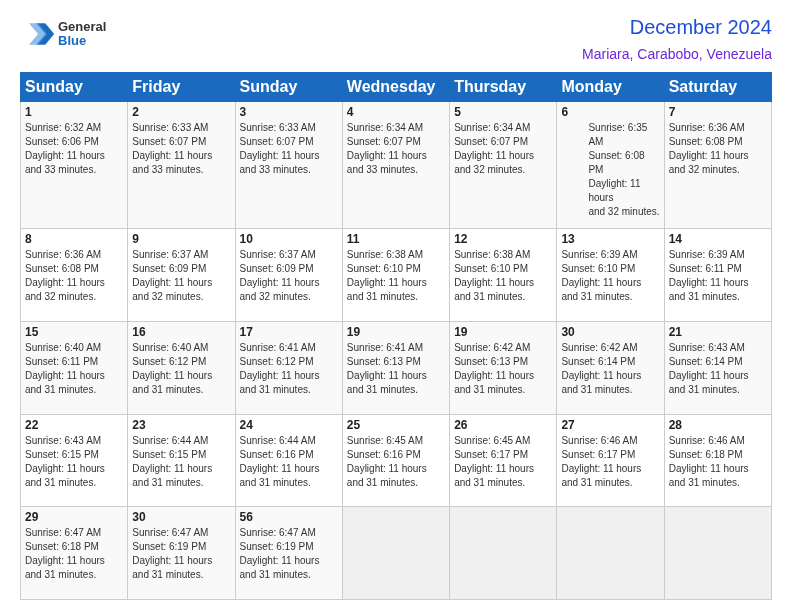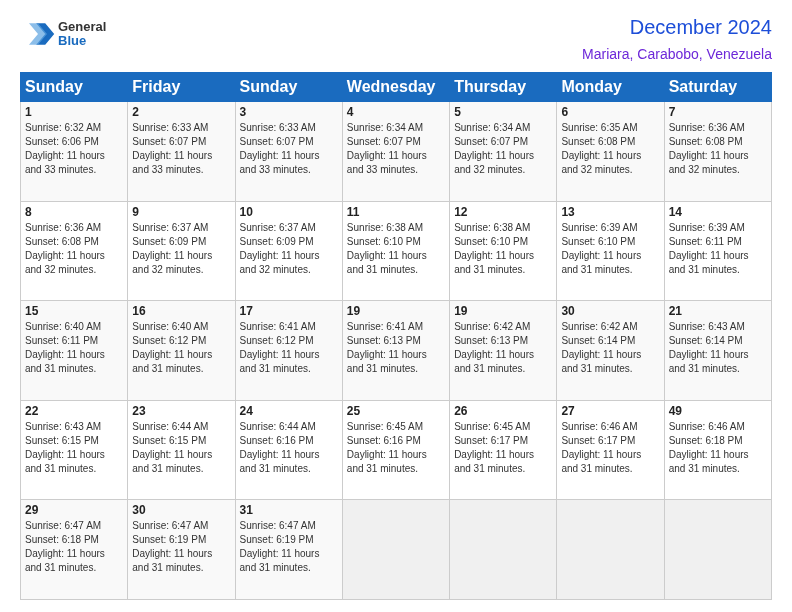--- a/index.html
+++ b/index.html
@@ -165,21 +165,21 @@
           </td>
           <td>
             <span class="day-num">5</span>
             <div class="day-info" style="white-space: pre-line;">Sunrise: 6:34 AM
 Sunset: 6:07 PM
 Daylight: 11 hours
 and 32 minutes.</div>
           </td>
           <td>
             <span class="day-num">6</span>
-            <div class="day-info" style="white-space: pre-line;">Sunrise: 6:35 AM
+            <div class="day-info" style="white-space: pre-line; margin-left: 27px;">Sunrise: 6:35 AM
 Sunset: 6:08 PM
 Daylight: 11 hours
 and 32 minutes.</div>
           </td>
           <td>
             <span class="day-num">7</span>
             <div class="day-info" style="white-space: pre-line;">Sunrise: 6:36 AM
 Sunset: 6:08 PM
 Daylight: 11 hours
 and 32 minutes.</div>
@@ -324,21 +324,21 @@
 and 31 minutes.</div>
           </td>
           <td>
             <span class="day-num">27</span>
             <div class="day-info" style="white-space: pre-line;">Sunrise: 6:46 AM
 Sunset: 6:17 PM
 Daylight: 11 hours
 and 31 minutes.</div>
           </td>
           <td>
-            <span class="day-num">49</span>
+            <span class="day-num">28</span>
             <div class="day-info" style="white-space: pre-line;">Sunrise: 6:46 AM
 Sunset: 6:18 PM
 Daylight: 11 hours
 and 31 minutes.</div>
           </td>
         </tr>
         <tr>
           <td>
             <span class="day-num">29</span>
             <div class="day-info" style="white-space: pre-line;">Sunrise: 6:47 AM
@@ -347,21 +347,21 @@
 and 31 minutes.</div>
           </td>
           <td>
             <span class="day-num">30</span>
             <div class="day-info" style="white-space: pre-line;">Sunrise: 6:47 AM
 Sunset: 6:19 PM
 Daylight: 11 hours
 and 31 minutes.</div>
           </td>
           <td>
-            <span class="day-num">31</span>
+            <span class="day-num">56</span>
             <div class="day-info" style="white-space: pre-line;">Sunrise: 6:47 AM
 Sunset: 6:19 PM
 Daylight: 11 hours
 and 31 minutes.</div>
           </td>
           <td class="empty"></td>
           <td class="empty"></td>
           <td class="empty"></td>
           <td class="empty"></td>
         </tr>

